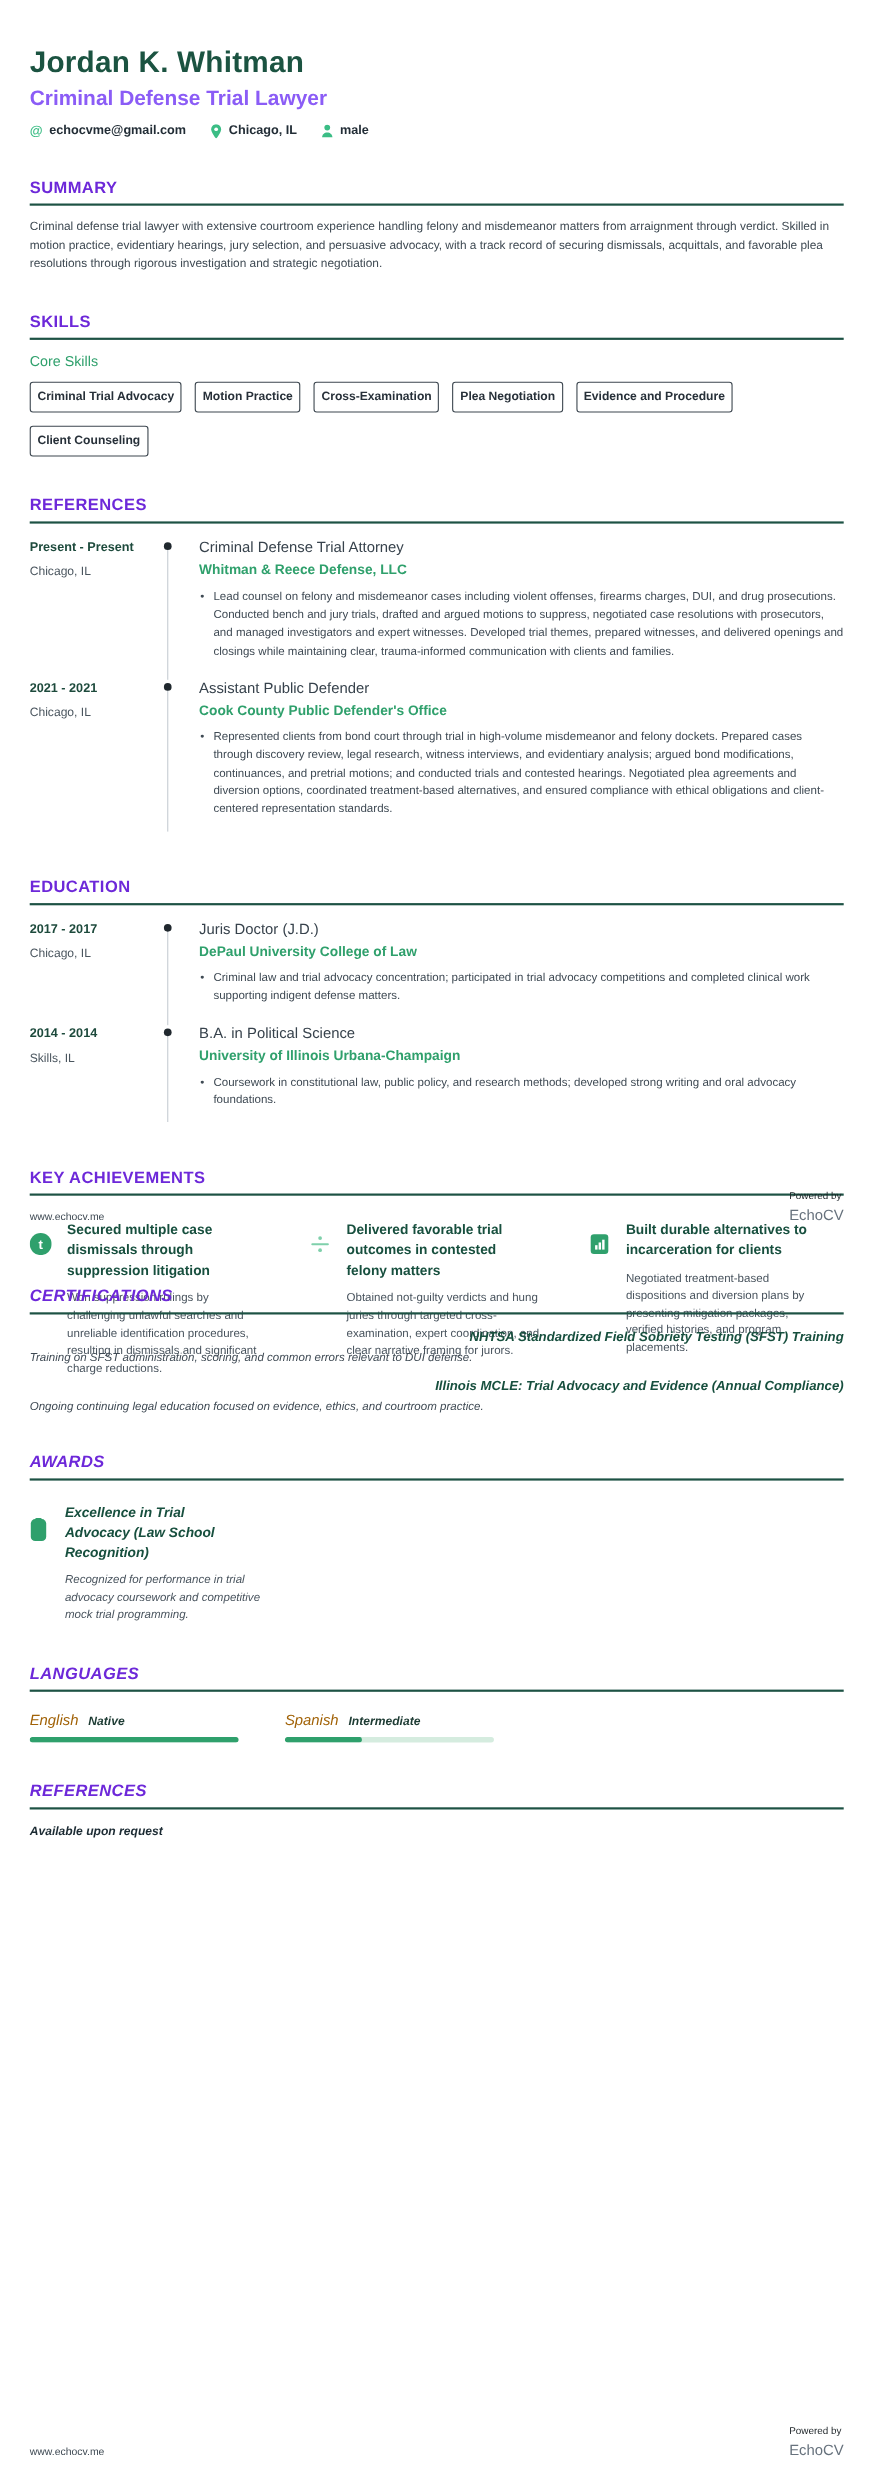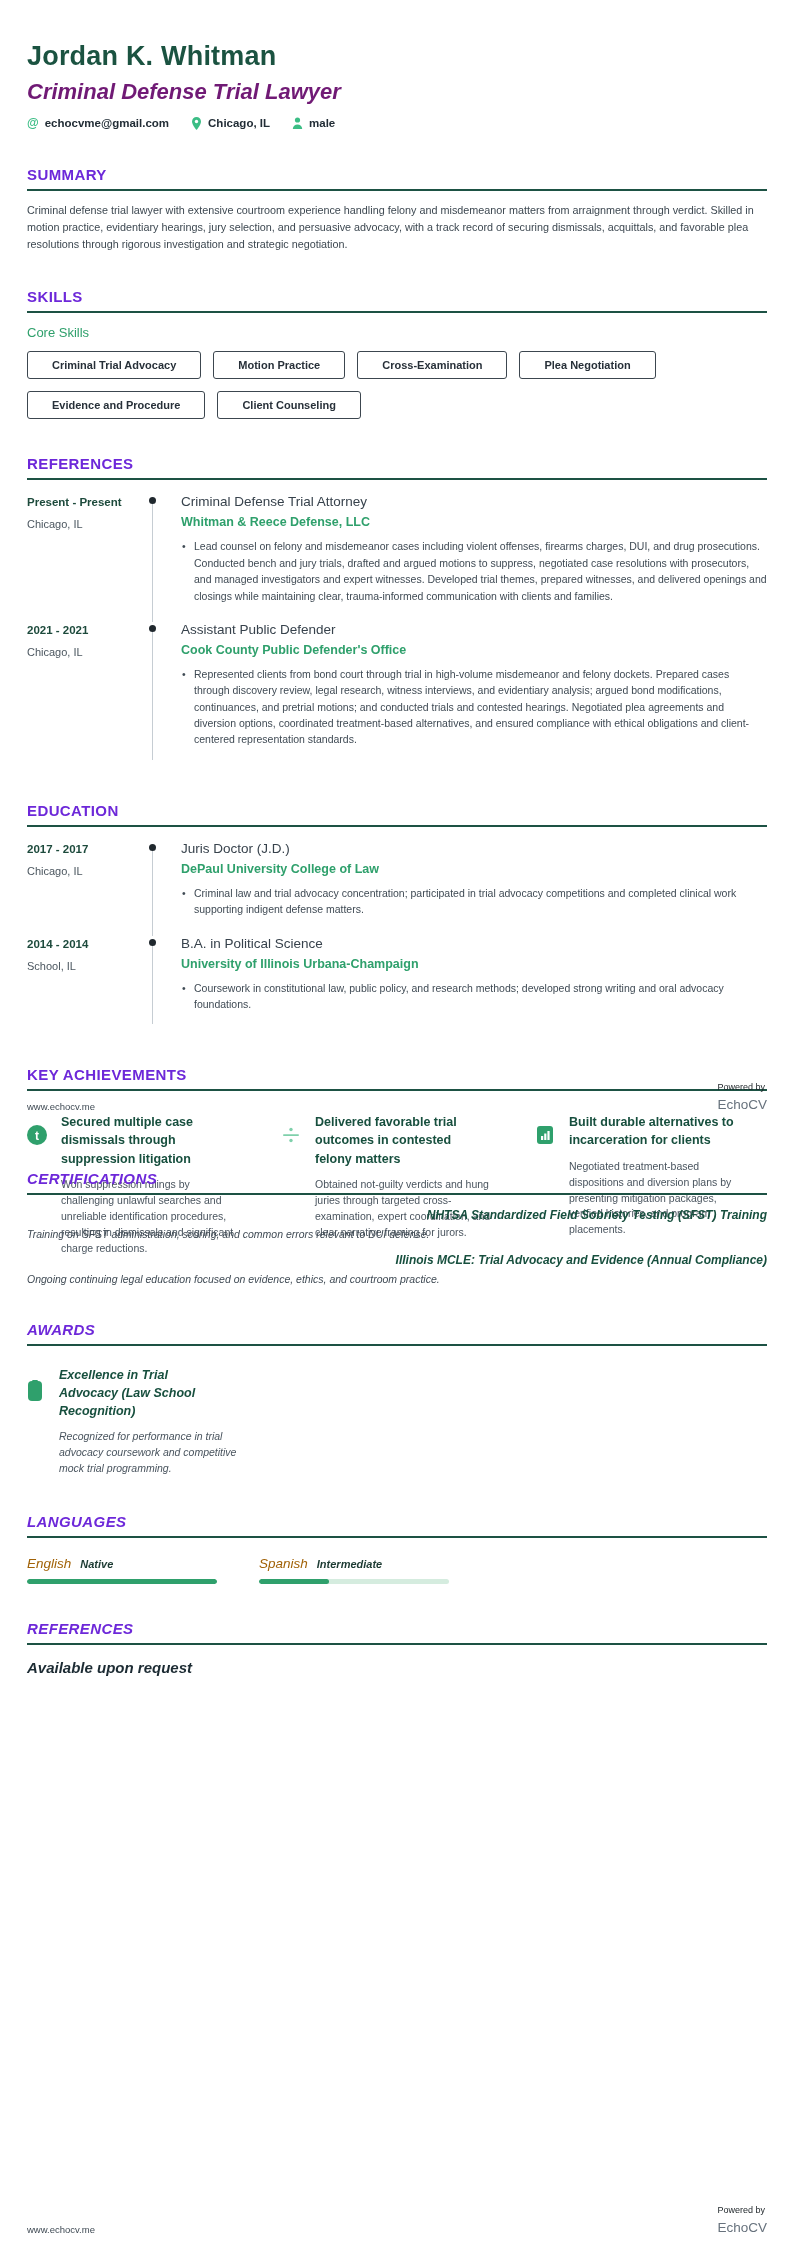--- a/index.html
+++ b/index.html
@@ -5,38 +5,38 @@
   * { margin:0; padding:0; box-sizing:border-box; }
   html,body { background:#ffffff; }
   body { font-family:"Liberation Sans", sans-serif; color:#3f4a54; }
   .sheet { position:relative; width:794px; height:2246px; margin:0 auto; background:#fff; overflow:hidden; }
   .page { position:relative; width:794px; height:1123px; }
   .inner { padding:0 27px; }
 
   
   .header { padding-top:41px; }
   .name { font-size:27px; font-weight:bold; color:#1b5341; letter-spacing:.2px; }
-  .job-title { font-size:22px; font-weight:bold; color:#701a75; margin-top:7px;font-style:italic; }
+  .job-title { font-size:19px; font-weight:bold; color:#8b5cf6; margin-top:7px; }
   .contact { display:flex; align-items:center; gap:22px; margin-top:11px; }
   .contact .citem { display:flex; align-items:center; gap:6px; font-size:11.5px; font-weight:bold; color:#222d36; }
   .cicon { color:#3bbd85; font-size:12px; font-weight:bold; display:inline-flex; align-items:center; }
   .cicon svg { display:block; }
 
   
   .section { margin-top:36px; }
   .sec-head { font-size:15px; font-weight:bold; color:#6d28d9; letter-spacing:.4px;
               border-bottom:2.5px solid #1d5244; padding-bottom:6px; }
 
   
   .summary-text { margin-top:11px; font-size:10.8px; line-height:1.56; color:#3d4851; max-width:738px; }
 
   
   .skill-group { margin-top:12px; font-size:13px; color:#2fa06c; }
   .pills { margin-top:11px; display:flex; flex-wrap:wrap; gap:12px; max-width:740px; }
-  .pill { border:1.4px solid #3c464f; border-radius:3px; padding:7px 24px; font-size:11px;
+  .pill { border:1.4px solid #3c464f; border-radius:3px; padding:7px 6px; font-size:11px;
           font-weight:bold; color:#273039; background:#fff; }
 
   
   .entries { margin-top:14px; }
   .entry { display:grid; grid-template-columns:112px 28px 1fr; }
   .entry .meta { padding-top:2px; }
   .dates { font-size:11.5px; font-weight:bold; color:#1d4a3c; }
   .loc { font-size:11px; color:#4b565f; margin-top:10px; }
   .tcol { position:relative; }
   .tcol::before { content:""; position:absolute; left:13px; top:9px; bottom:0; width:1px; background:#c6cdd3; }
@@ -79,21 +79,21 @@
   
   .lang-row { margin-top:18px; display:flex; gap:42px; }
   .lang-block { width:190px; }
   .lang-labels { display:flex; align-items:baseline; gap:9px; }
   .lang-name { font-size:13.5px; color:#a16207; }
   .lang-level { font-size:11px; font-weight:bold; color:#1d3b33; }
   .lang-bar { margin-top:8px; height:5px; border-radius:3px; background:#d5ecdf; overflow:hidden; }
   .lang-fill { height:100%; border-radius:3px; background:#2fa06c; }
 
   
-  .ref-text { margin-top:14px; font-size:15px; font-weight:bold; color:#1c2b33; }
+  .ref-text { margin-top:14px; font-size:11px; font-weight:bold; color:#1c2b33; }
 </style>
 </head>
 <body>
 
 <div class="sheet">
 
   <div class="page">
     <div class="inner">
 
       <header class="header">
@@ -190,21 +190,21 @@
               <div class="role">Juris Doctor (J.D.)</div>
               <div class="org">DePaul University College of Law</div>
               <ul class="blist">
                 <li>Criminal law and trial advocacy concentration; participated in trial advocacy competitions and completed clinical work supporting indigent defense matters.</li>
               </ul>
             </div>
           </div>
           <div class="entry">
             <div class="meta">
               <div class="dates">2014 - 2014</div>
-              <div class="loc">School, IL</div>
+              <div class="loc">Skills, IL</div>
             </div>
             <div class="tcol"></div>
             <div class="body">
               <div class="role">B.A. in Political Science</div>
               <div class="org">University of Illinois Urbana-Champaign</div>
               <ul class="blist">
                 <li>Coursework in constitutional law, public policy, and research methods; developed strong writing and oral advocacy foundations.</li>
               </ul>
             </div>
           </div>

